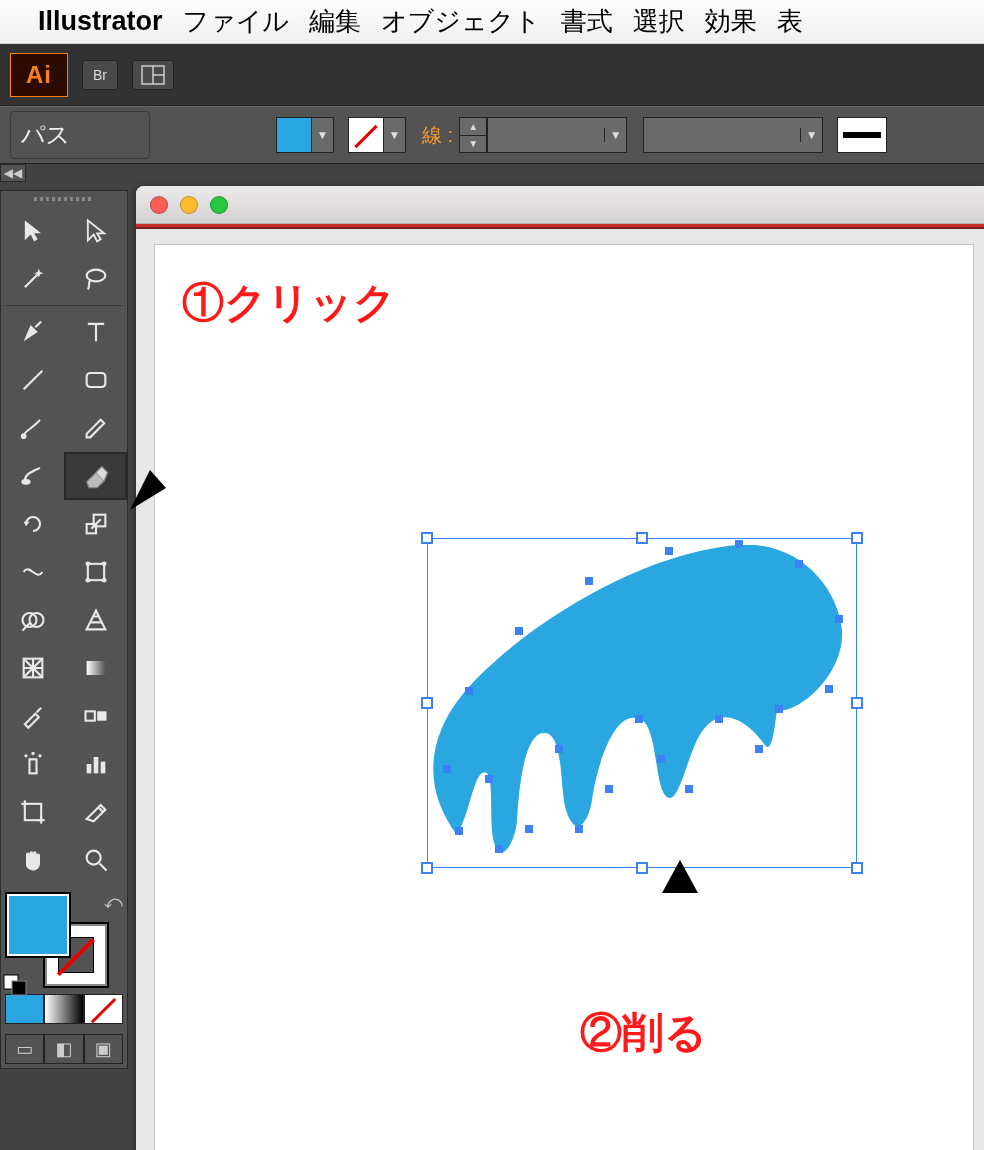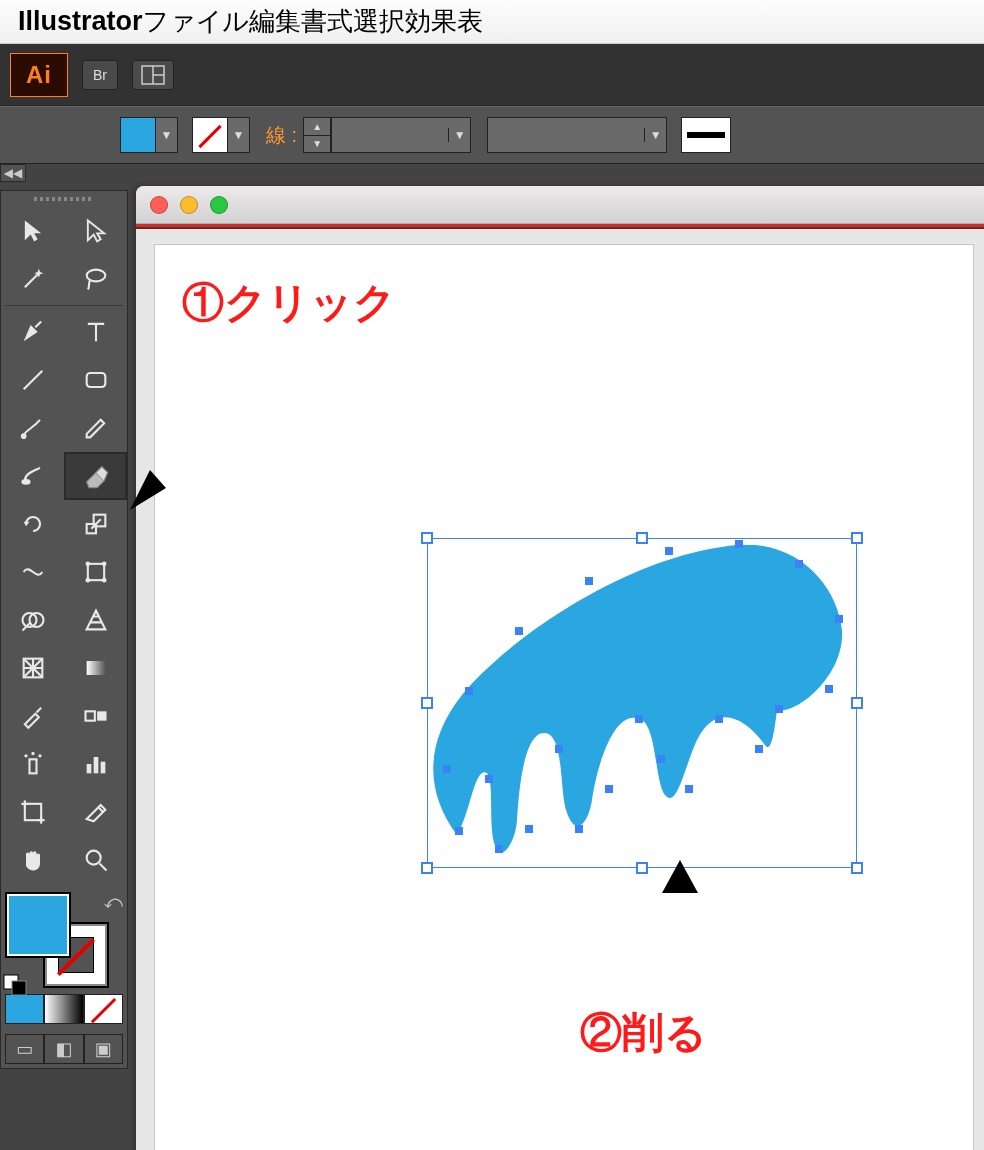--- a/index.html
+++ b/index.html
@@ -12,20 +12,21 @@
     position: relative;
   }
   
   .mac-menubar {
     height: 44px;
     background: linear-gradient(#fdfdfd, #f0f0f0);
     border-bottom: 1px solid #cfcfcf;
     display: flex;
     align-items: center;
     padding: 8px 18px;
+    gap: 20px;
     font-size: 26px;
   }
   .mac-menubar .apple { font-size: 28px; }
   .mac-menubar .app-name { font-weight: 700; font-size: 27px; }
   .mac-menubar .menu-item { font-weight: 400; }
   
   .app-top {
     height: 62px;
     background: #323232;
     display: flex;
@@ -307,39 +308,41 @@
   }
 </style>
 </head>
 <body>
 
 <div class="mac-menubar">
   <span class="apple"></span>
   <span class="app-name">Illustrator</span>
   <span class="menu-item">ファイル</span>
   <span class="menu-item">編集</span>
+  <span class="menu-item">オブジェクト</span>
   <span class="menu-item">書式</span>
   <span class="menu-item">選択</span>
   <span class="menu-item">効果</span>
   <span class="menu-item">表</span>
 </div>
 
 <div class="app-top">
   <div class="ai-logo">Ai</div>
   <div class="small-panel-btn">Br</div>
   <div class="small-panel-btn" style="width:42px;">
     <svg viewBox="0 0 24 20" width="26" height="20">
         <rect x="1" y="1" width="22" height="18" fill="none" stroke="#ccc" stroke-width="1.5"></rect>
         <line x1="12" y1="1" x2="12" y2="19" stroke="#ccc" stroke-width="1.5"></line>
         <line x1="12" y1="10" x2="23" y2="10" stroke="#ccc" stroke-width="1.5"></line>
       </svg>
   </div>
 </div>
 
 <div class="control-bar">
+  <div class="control-left-label">パス</div>
   <div class="control-gap"></div>
   <div class="fill-swatch"></div>
   <div class="dropdown-arrow">▼</div>
   <div style="width:14px;"></div>
   <div class="stroke-swatch"></div>
   <div class="dropdown-arrow">▼</div>
   <span class="lbl">線 :</span>
   <div class="stepper">
       <div>▲</div>
       <div>▼</div>

